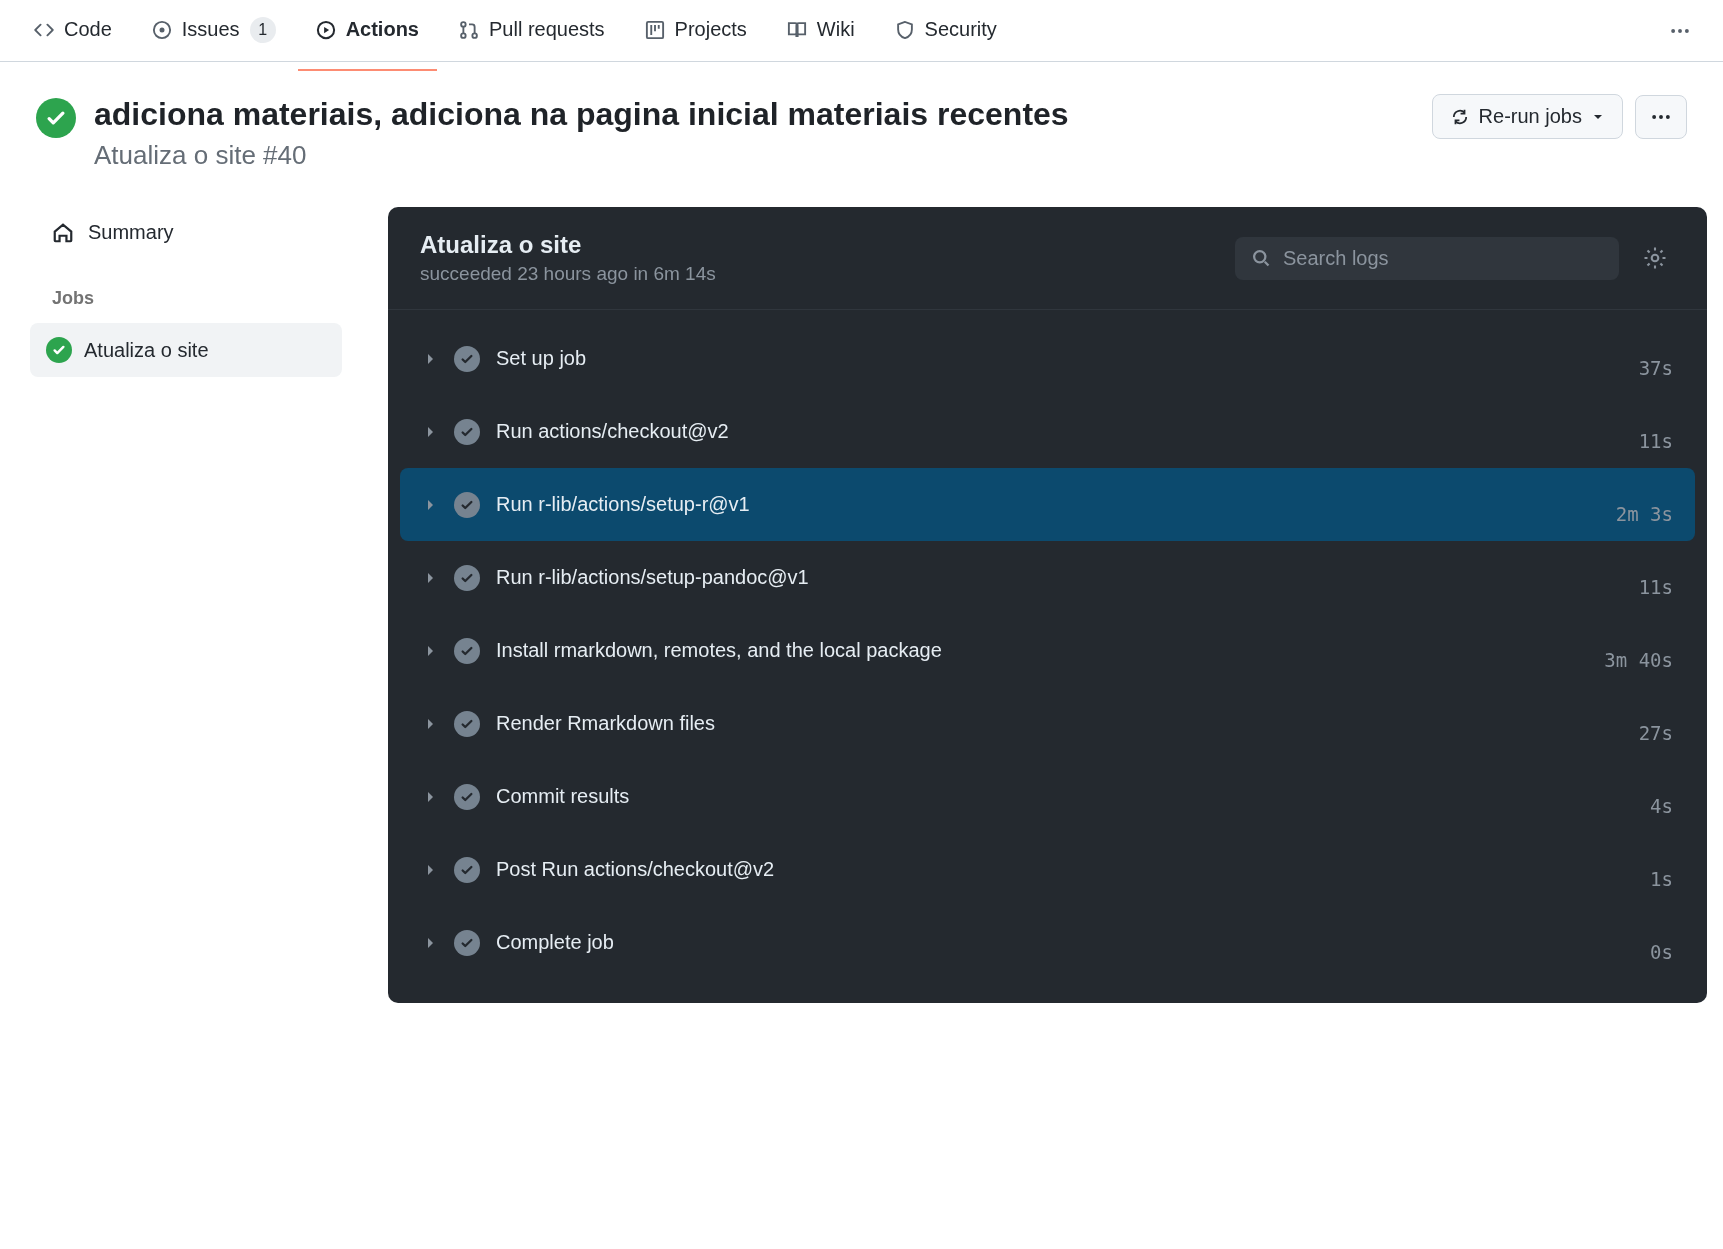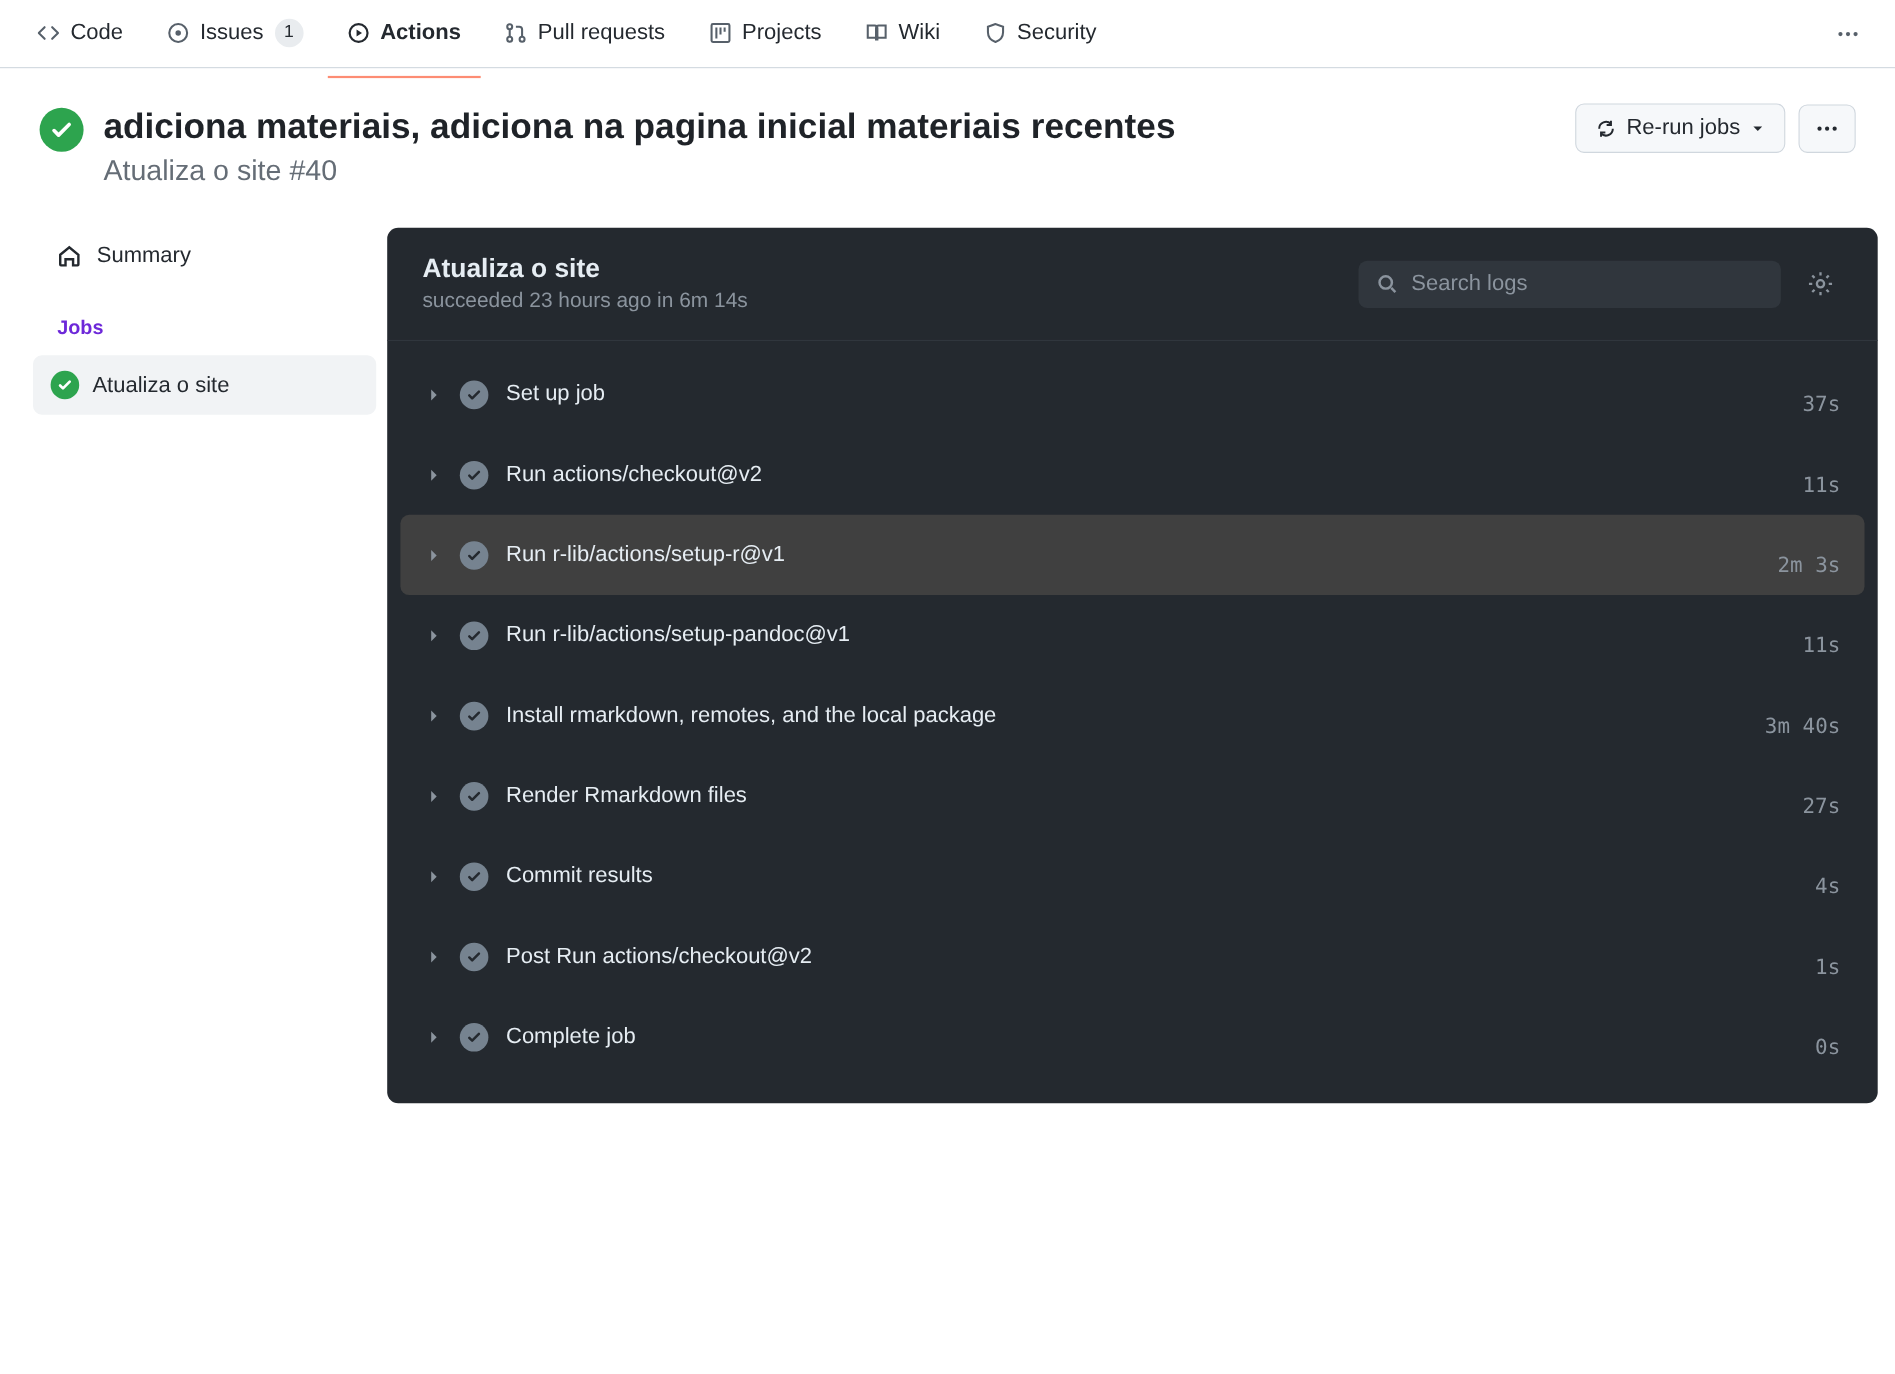--- a/index.html
+++ b/index.html
@@ -73,29 +73,29 @@
     background:#f6f8fa; border:1px solid #d0d7de; border-radius:8px;
     padding: 10px 18px; font-size:20px; font-weight:500; color:#24292f;
     display:inline-flex; align-items:center; gap:10px; cursor:pointer;
   }
   .btn-icon-only { padding: 10px 14px; }
   
   
   .layout {
     display:flex;
     padding: 28px 0 40px 16px;
-    gap: 16px;
+    gap: 52px;
   }
   .sidebar { width: 320px; flex-shrink:0; padding-left:20px;}
   .side-link {
     display:flex; align-items:center; gap:14px;
     padding: 14px 16px; font-size:20px; color:#24292f;
     border-radius:8px; cursor:pointer;
   }
-  .side-heading { font-size:18px; font-weight:600; color:#6d28d9; padding: 30px 16px 14px 16px; }
+  .side-heading { font-size:18px; font-weight:600; color:#737373; padding: 30px 16px 14px 16px; }
   .side-job {
     display:flex; align-items:center; gap:12px;
     padding: 14px 16px; margin: 0 -6px; font-size:20px;
     border-radius:8px; background:#f1f3f5; cursor:pointer;
   }
   .mini-check {
     width:26px;height:26px;border-radius:50%;background:#2da44e;
     display:inline-flex;align-items:center;justify-content:center;flex-shrink:0;
   }
   
@@ -124,21 +124,21 @@
     color:#e6edf3; flex:1;
   }
   .search-box input::placeholder { color:#8b949e; }
   .settings-btn { padding:8px; cursor:pointer; color:#8b949e; }
   
   .steps { padding: 12px 12px 24px 12px; }
   .step-row {
     display:flex; align-items:center; gap:16px;
     padding: 16px 22px; border-radius:8px; cursor:pointer;
   }
-  .step-row.hover { background:#404040; }
+  .step-row.hover { background:#0c4a6e; }
   .step-chevron { color:#8b949e; display:inline-flex; }
   .step-status {
     width:26px;height:26px;border-radius:50%;background:#768390;
     display:inline-flex;align-items:center;justify-content:center;flex-shrink:0;
   }
   .step-name { font-size:20px; color:#e6edf3; flex:1; }
   .step-dur { font-family: ui-monospace, SFMono-Regular, "SF Mono", Menlo, monospace; font-size:19px; color:#8b949e;margin-top:19px; }
   
   svg { display:block; }
 </style>

